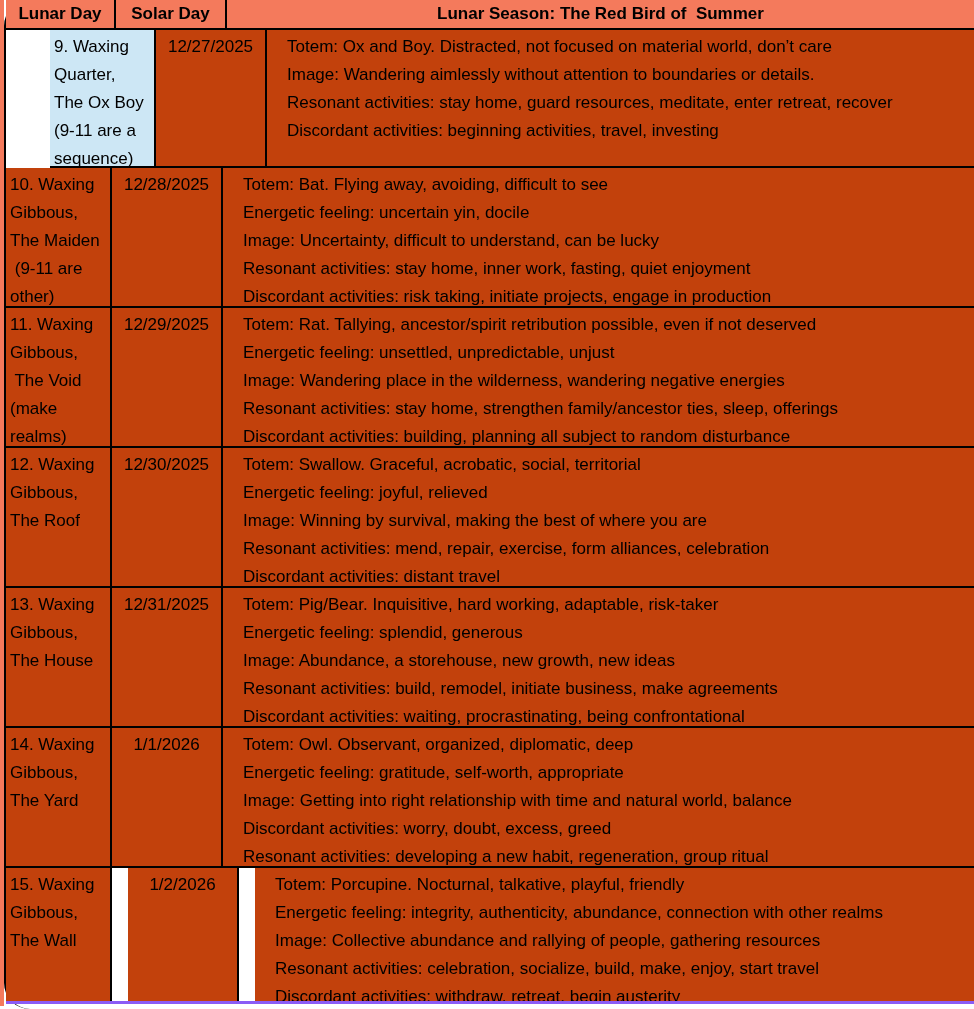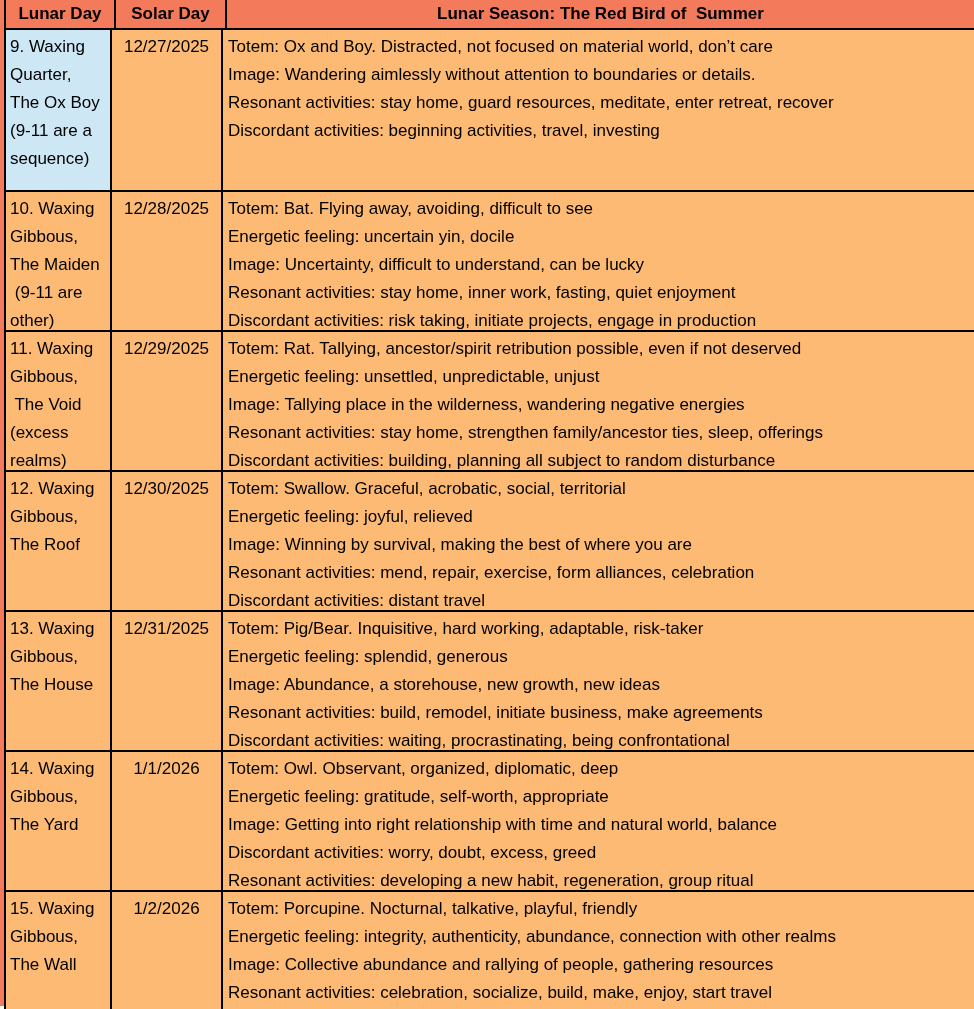--- a/index.html
+++ b/index.html
@@ -22,20 +22,21 @@
     width: 4px;
     height: 1006px;
     background: #F47A5C;
     flex: none;
   }
   .cal-table {
     flex: 1;
     border-left: 2px solid #000;
     display: flex;
     flex-direction: column;
+    border-radius: 26px;
   }
   .header-row {
     display: flex;
     height: 30px;
     border-bottom: 2px solid #000;
     box-sizing: border-box;
   }
   .header-cell {
     background: #F47A5C;
     font-weight: bold;
@@ -45,31 +46,31 @@
     white-space: pre;
     box-sizing: border-box;
     overflow: hidden;
   }
   .row {
     display: flex;
     height: 140px;
     border-bottom: 2px solid #000;
     box-sizing: border-box;
   }
-  .row:first-of-type { height: 162px; }
-  .row:last-of-type { height: 136px; border-bottom: 3px solid #737373; }
+  .row:first-of-type { height: 138px; margin-left: 44px; }
+  .row:last-of-type { height: 136px; border-bottom: 3px solid #8b5cf6; gap: 16px; }
   .cell {
     box-sizing: border-box;
     overflow: hidden;
     padding-top: 3px;
-    background: #fdba74;
+    background: #c2410c;
   }
   .col1 { width: 106px; border-right: 2px solid #000; padding-left: 4px; flex: none; }
   .col2 { width: 111px; border-right: 2px solid #000; text-align: center; flex: none; }
-  .col3 { flex: 1; padding-left: 5px; }
+  .col3 { flex: 1; padding-left: 20px; }
   .hc1 { width: 110px; border-right: 2px solid #000; flex: none; }
   .hc2 { width: 111px; border-right: 2px solid #000; flex: none; }
   .hc3 { flex: 1; }
   .hl { background: #CDE7F5; }
   .line {
     font-size: 17px;
     line-height: 28px;
     white-space: pre;
   }
 </style>
@@ -120,30 +121,30 @@
             <div class="line">Image: Uncertainty, difficult to understand, can be lucky</div>
             <div class="line">Resonant activities: stay home, inner work, fasting, quiet enjoyment</div>
             <div class="line">Discordant activities: risk taking, initiate projects, engage in production</div>
           </div>
         </div>
         <div class="row">
           <div class="cell col1">
             <div class="line">11. Waxing</div>
             <div class="line">Gibbous,</div>
             <div class="line"> The Void</div>
-            <div class="line">(excess</div>
+            <div class="line">(make</div>
             <div class="line">realms)</div>
           </div>
           <div class="cell col2">
             <div class="line">12/29/2025</div>
           </div>
           <div class="cell col3">
             <div class="line">Totem: Rat. Tallying, ancestor/spirit retribution possible, even if not deserved</div>
             <div class="line">Energetic feeling: unsettled, unpredictable, unjust</div>
-            <div class="line">Image: Tallying place in the wilderness, wandering negative energies</div>
+            <div class="line">Image: Wandering place in the wilderness, wandering negative energies</div>
             <div class="line">Resonant activities: stay home, strengthen family/ancestor ties, sleep, offerings</div>
             <div class="line">Discordant activities: building, planning all subject to random disturbance</div>
           </div>
         </div>
         <div class="row">
           <div class="cell col1">
             <div class="line">12. Waxing</div>
             <div class="line">Gibbous,</div>
             <div class="line">The Roof</div>
           </div>

